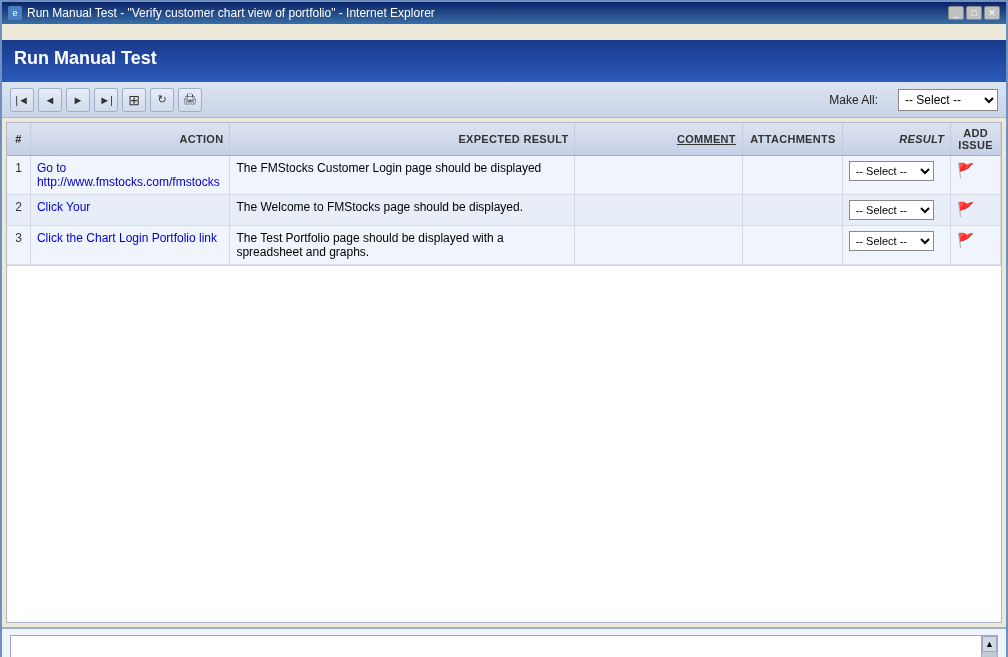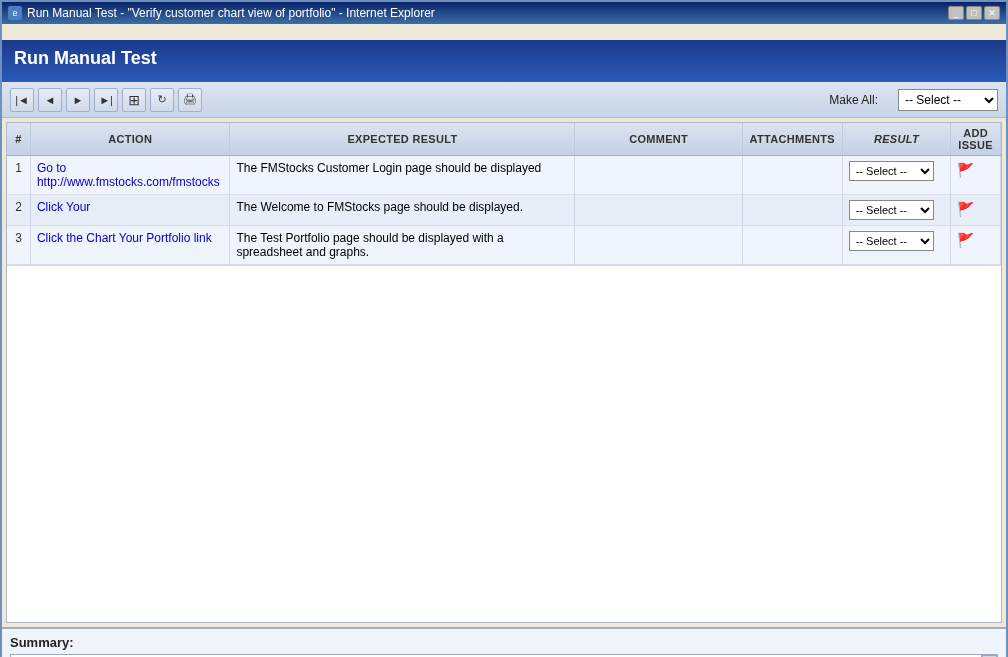--- a/index.html
+++ b/index.html
@@ -117,37 +117,37 @@
 
     
     .test-table {
       width: 100%;
       border-collapse: collapse;
     }
     .test-table thead tr {
       background: linear-gradient(to bottom, #dde4f0, #c4cfe6);
     }
     .test-table thead th {
-      text-align: center;
+      text-align: right;
       padding: 4px 6px;
       font-size: 11px;
       font-weight: bold;
       color: #333;
       border-bottom: 1px solid #a0b0c8;
       border-right: 1px solid #c0ccdc;
       text-transform: uppercase;
       letter-spacing: 0.3px;
     }
     .test-table thead th.num-col {
       width: 24px;
       text-align: center;
     }
     .test-table thead th.action-col { width: 200px; }
     .test-table thead th.result-col { width: 380px; margin-left: 42px; }
-    .test-table thead th.comment-col { width: 180px; }
+    .test-table thead th.comment-col { width: 180px; text-decoration: underline; }
     .test-table thead th.attach-col { width: 100px; }
     .test-table thead th.result2-col { width: 110px; font-style: italic; }
     .test-table thead th.add-col {
       width: 50px;
       text-align: center;
     }
 
     .test-table tbody tr {
       border-bottom: 1px solid #d8dce8;
     }
@@ -359,21 +359,21 @@
               </select>
             </td>
             <td style="text-align:center;">
               <span class="flag-icon" title="Add Issue">🚩</span>
             </td>
           </tr>
 
           <tr>
             <td class="num-cell">3</td>
             <td>
-              <span class="action-link">Click the Chart Your Portfolio link</span>
+              <span class="action-link">Click the Chart Login Portfolio link</span>
             </td>
             <td>
               <span>The <span class="highlight">Test Portfolio</span> page <span class="highlight">should be</span> displayed with a spreadsheet and graphs.</span>
             </td>
             <td></td>
             <td></td>
             <td>
               <select class="select-dropdown">
                 <option>-- Select --</option>
                 <option>Pass</option>
@@ -388,21 +388,20 @@
           </tr>
         </tbody>
       </table>
     </div>
 
     <div class="empty-area"></div>
   </div>
 
   <div class="bottom-section">
     <div class="summary-wrapper">
-      <div class="summary-label">Summary:</div>
       <div class="scrollbar-area">
         <textarea placeholder="" style=""></textarea>
         <div class="scrollbar-right">
           <div class="scroll-arrow">▲</div>
           <div class="scroll-thumb"></div>
 
         </div>
       </div>
     </div>
 

